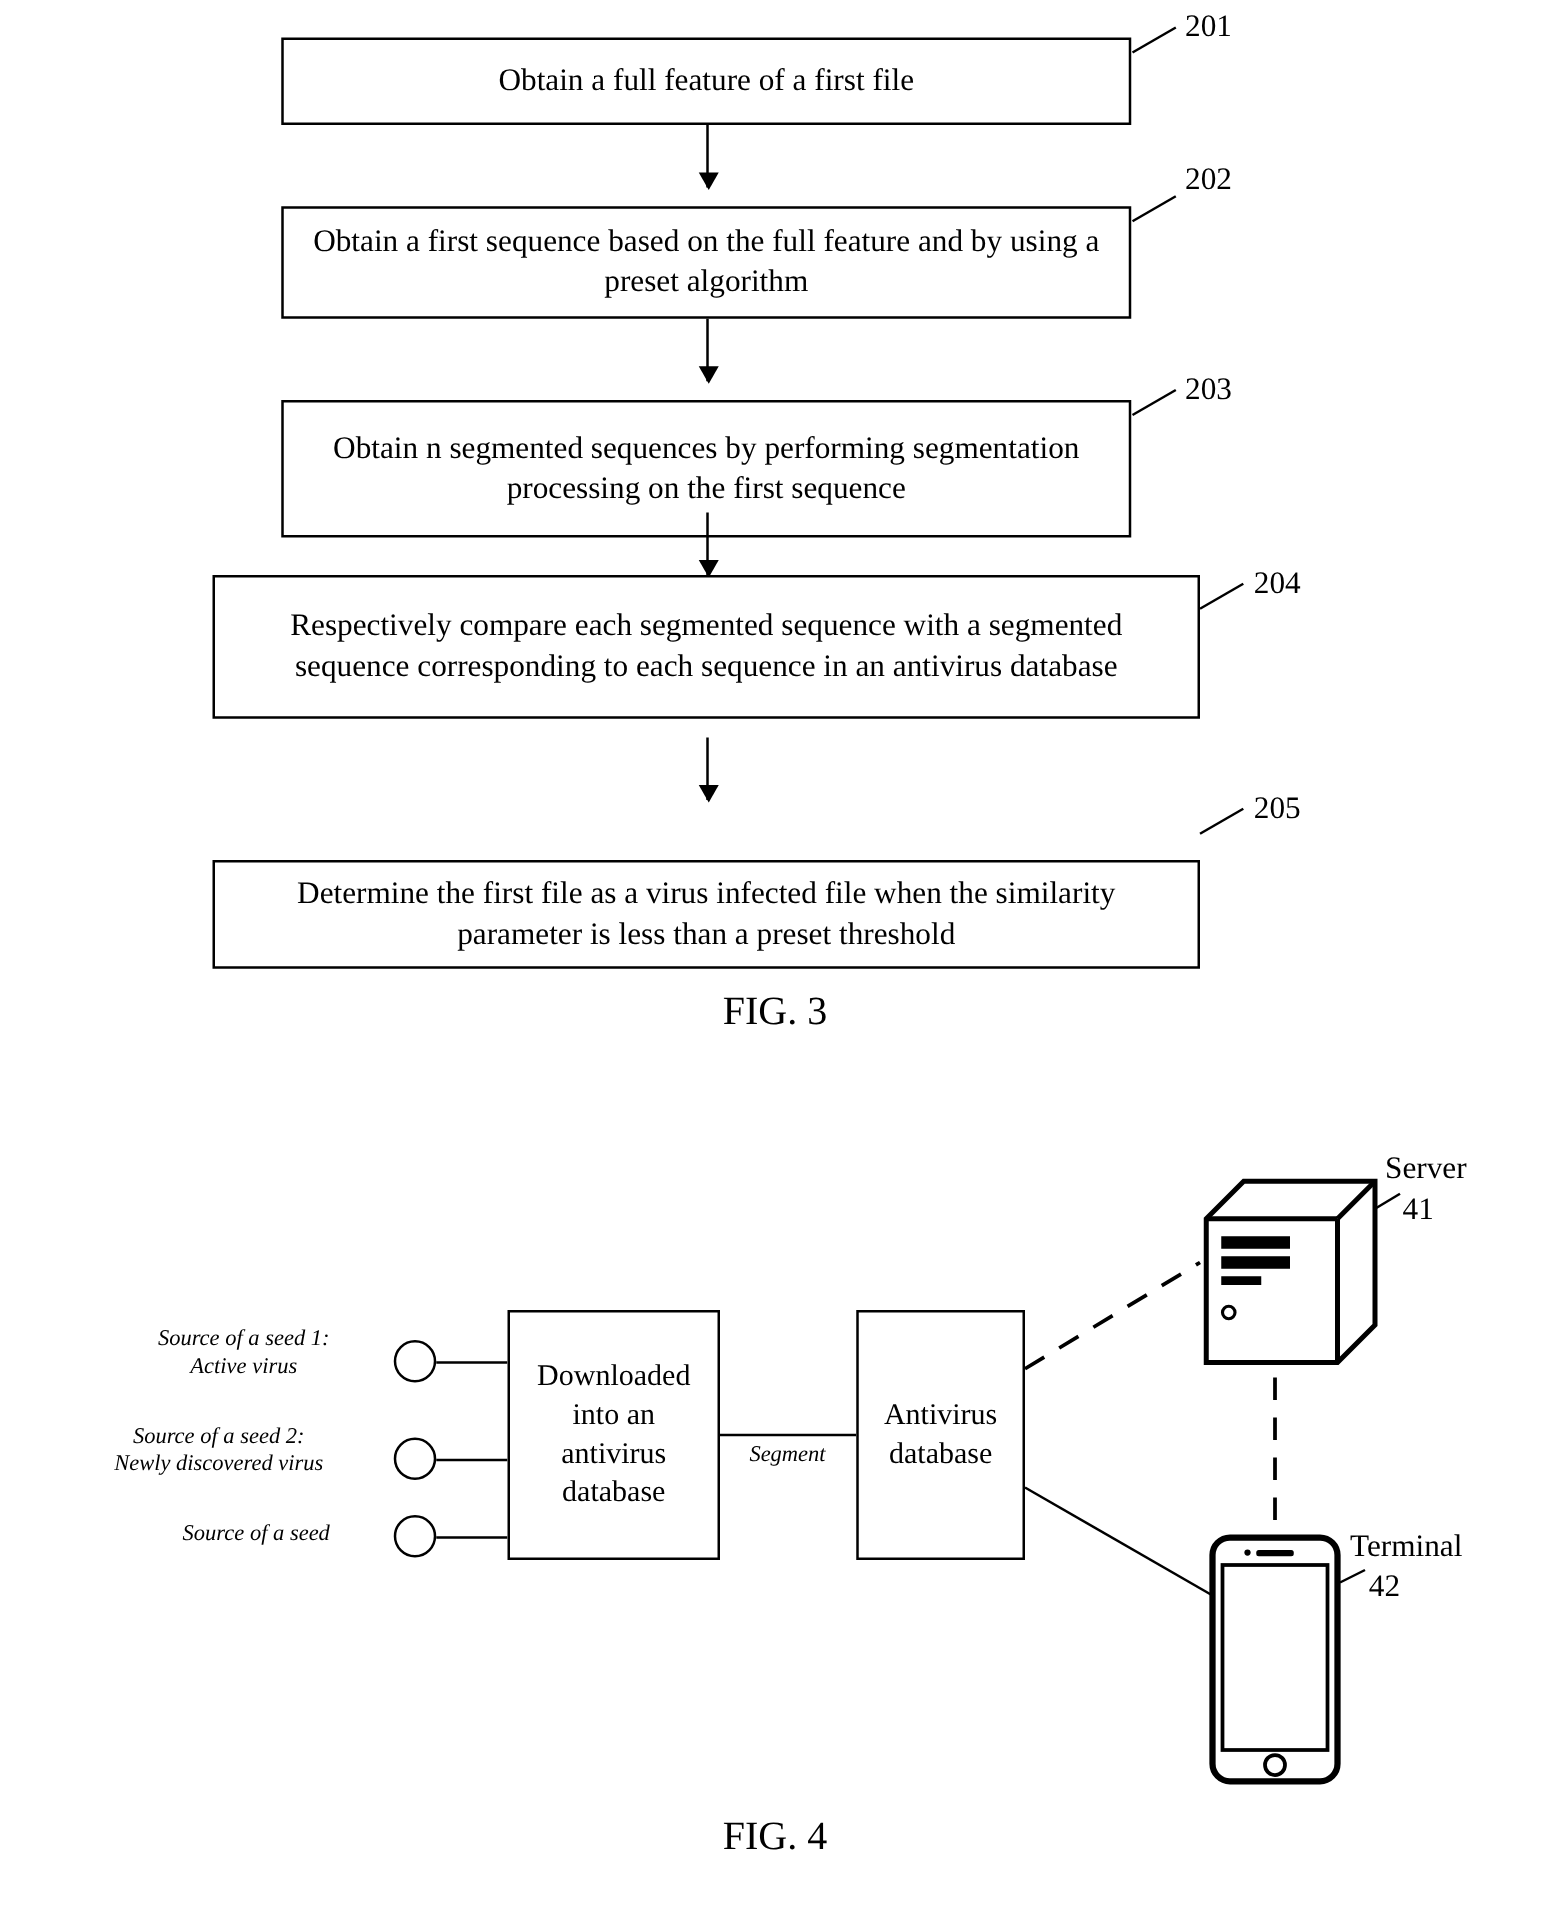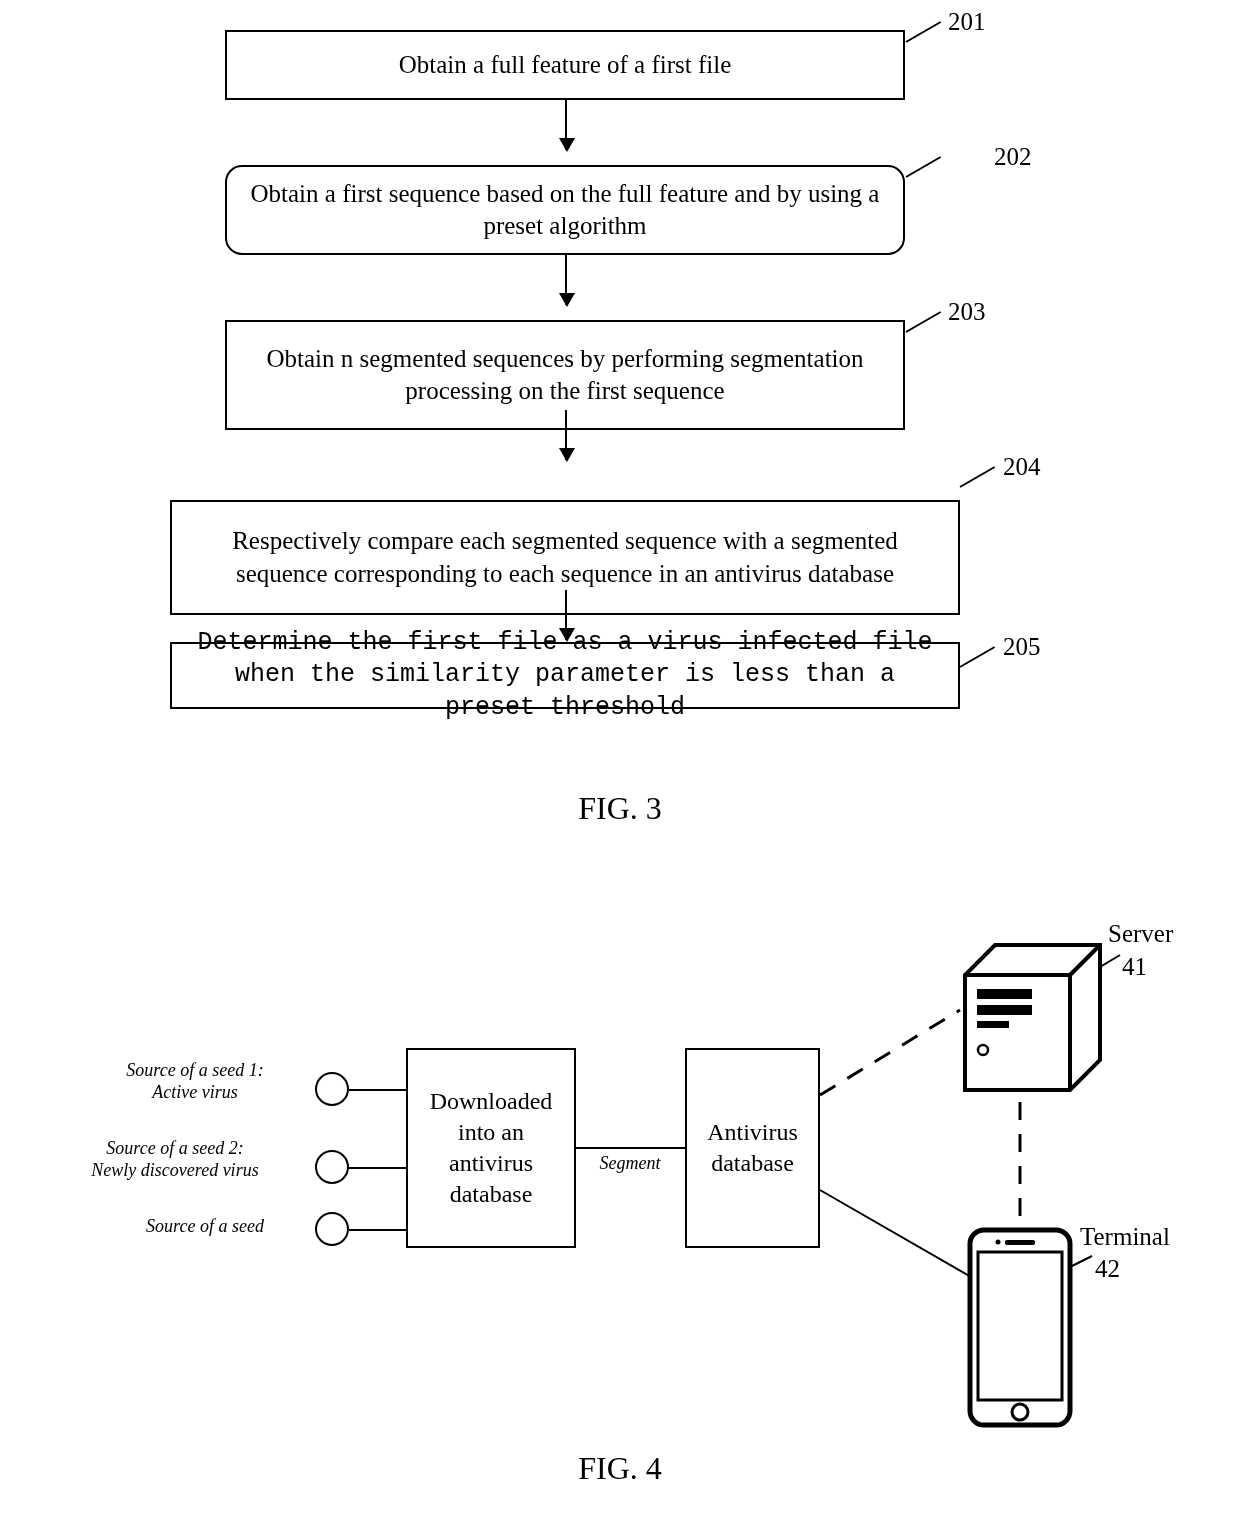--- a/index.html
+++ b/index.html
@@ -120,45 +120,45 @@
   <div class="fig3">
 
     <div class="flow-box" style="left:225px; top:10px; width:680px; height:70px;">
       <span>Obtain a full feature of a first file</span>
     </div>
     <div class="ref-line" style="left:906px; top:21px; width:40px; transform:rotate(-30deg);"></div>
     <div class="ref-label" style="left:948px; top:-12px;">201</div>
 
     <div class="arrow-v" style="left:565px; top:80px; height:50px;"></div>
 
-    <div class="flow-box" style="left:225px; top:145px; width:680px; height:90px;border-radius:17px;">
+    <div class="flow-box" style="left:225px; top:145px; width:680px; height:90px;">
       <span>Obtain a first sequence based on the full feature and by using a preset algorithm</span>
     </div>
     <div class="ref-line" style="left:906px; top:156px; width:40px; transform:rotate(-30deg);"></div>
-    <div class="ref-label" style="left:948px; top:123px;margin-left:46px;">202</div>
+    <div class="ref-label" style="left:948px; top:110px;">202</div>
 
     <div class="arrow-v" style="left:565px; top:235px; height:50px;"></div>
 
     <div class="flow-box" style="left:225px; top:300px; width:680px; height:110px;">
       <span>Obtain n segmented sequences by performing segmentation processing on the first sequence</span>
     </div>
     <div class="ref-line" style="left:906px; top:311px; width:40px; transform:rotate(-30deg);"></div>
     <div class="ref-label" style="left:948px; top:278px;">203</div>
 
     <div class="arrow-v" style="left:565px; top:390px; height:50px;"></div>
 
-    <div class="flow-box" style="left:170px; top:480px; width:790px; height:115px;">
+    <div class="flow-box" style="left:170px; top:440px; width:790px; height:115px;">
       <span>Respectively compare each segmented sequence with a segmented sequence corresponding to each sequence in an antivirus database</span>
     </div>
     <div class="ref-line" style="left:960px; top:466px; width:40px; transform:rotate(-30deg);"></div>
     <div class="ref-label" style="left:1003px; top:433px;">204</div>
 
     <div class="arrow-v" style="left:565px; top:570px; height:50px;"></div>
 
-    <div class="flow-box" style="left:170px; top:622px; width:790px; height:67px;font-family:Liberation Mono, monospace;">
+    <div class="flow-box" style="left:170px; top:668px; width:790px; height:87px;">
       <span>Determine the first file as a virus infected file when the similarity parameter is less than a preset threshold</span>
     </div>
     <div class="ref-line" style="left:960px; top:646px; width:40px; transform:rotate(-30deg);"></div>
     <div class="ref-label" style="left:1003px; top:613px;">205</div>
 
     <div class="fig-caption" style="position:absolute; left:0; right:0; top:760px;">FIG. 3</div>
   </div>
 
   <div class="fig4">
 

